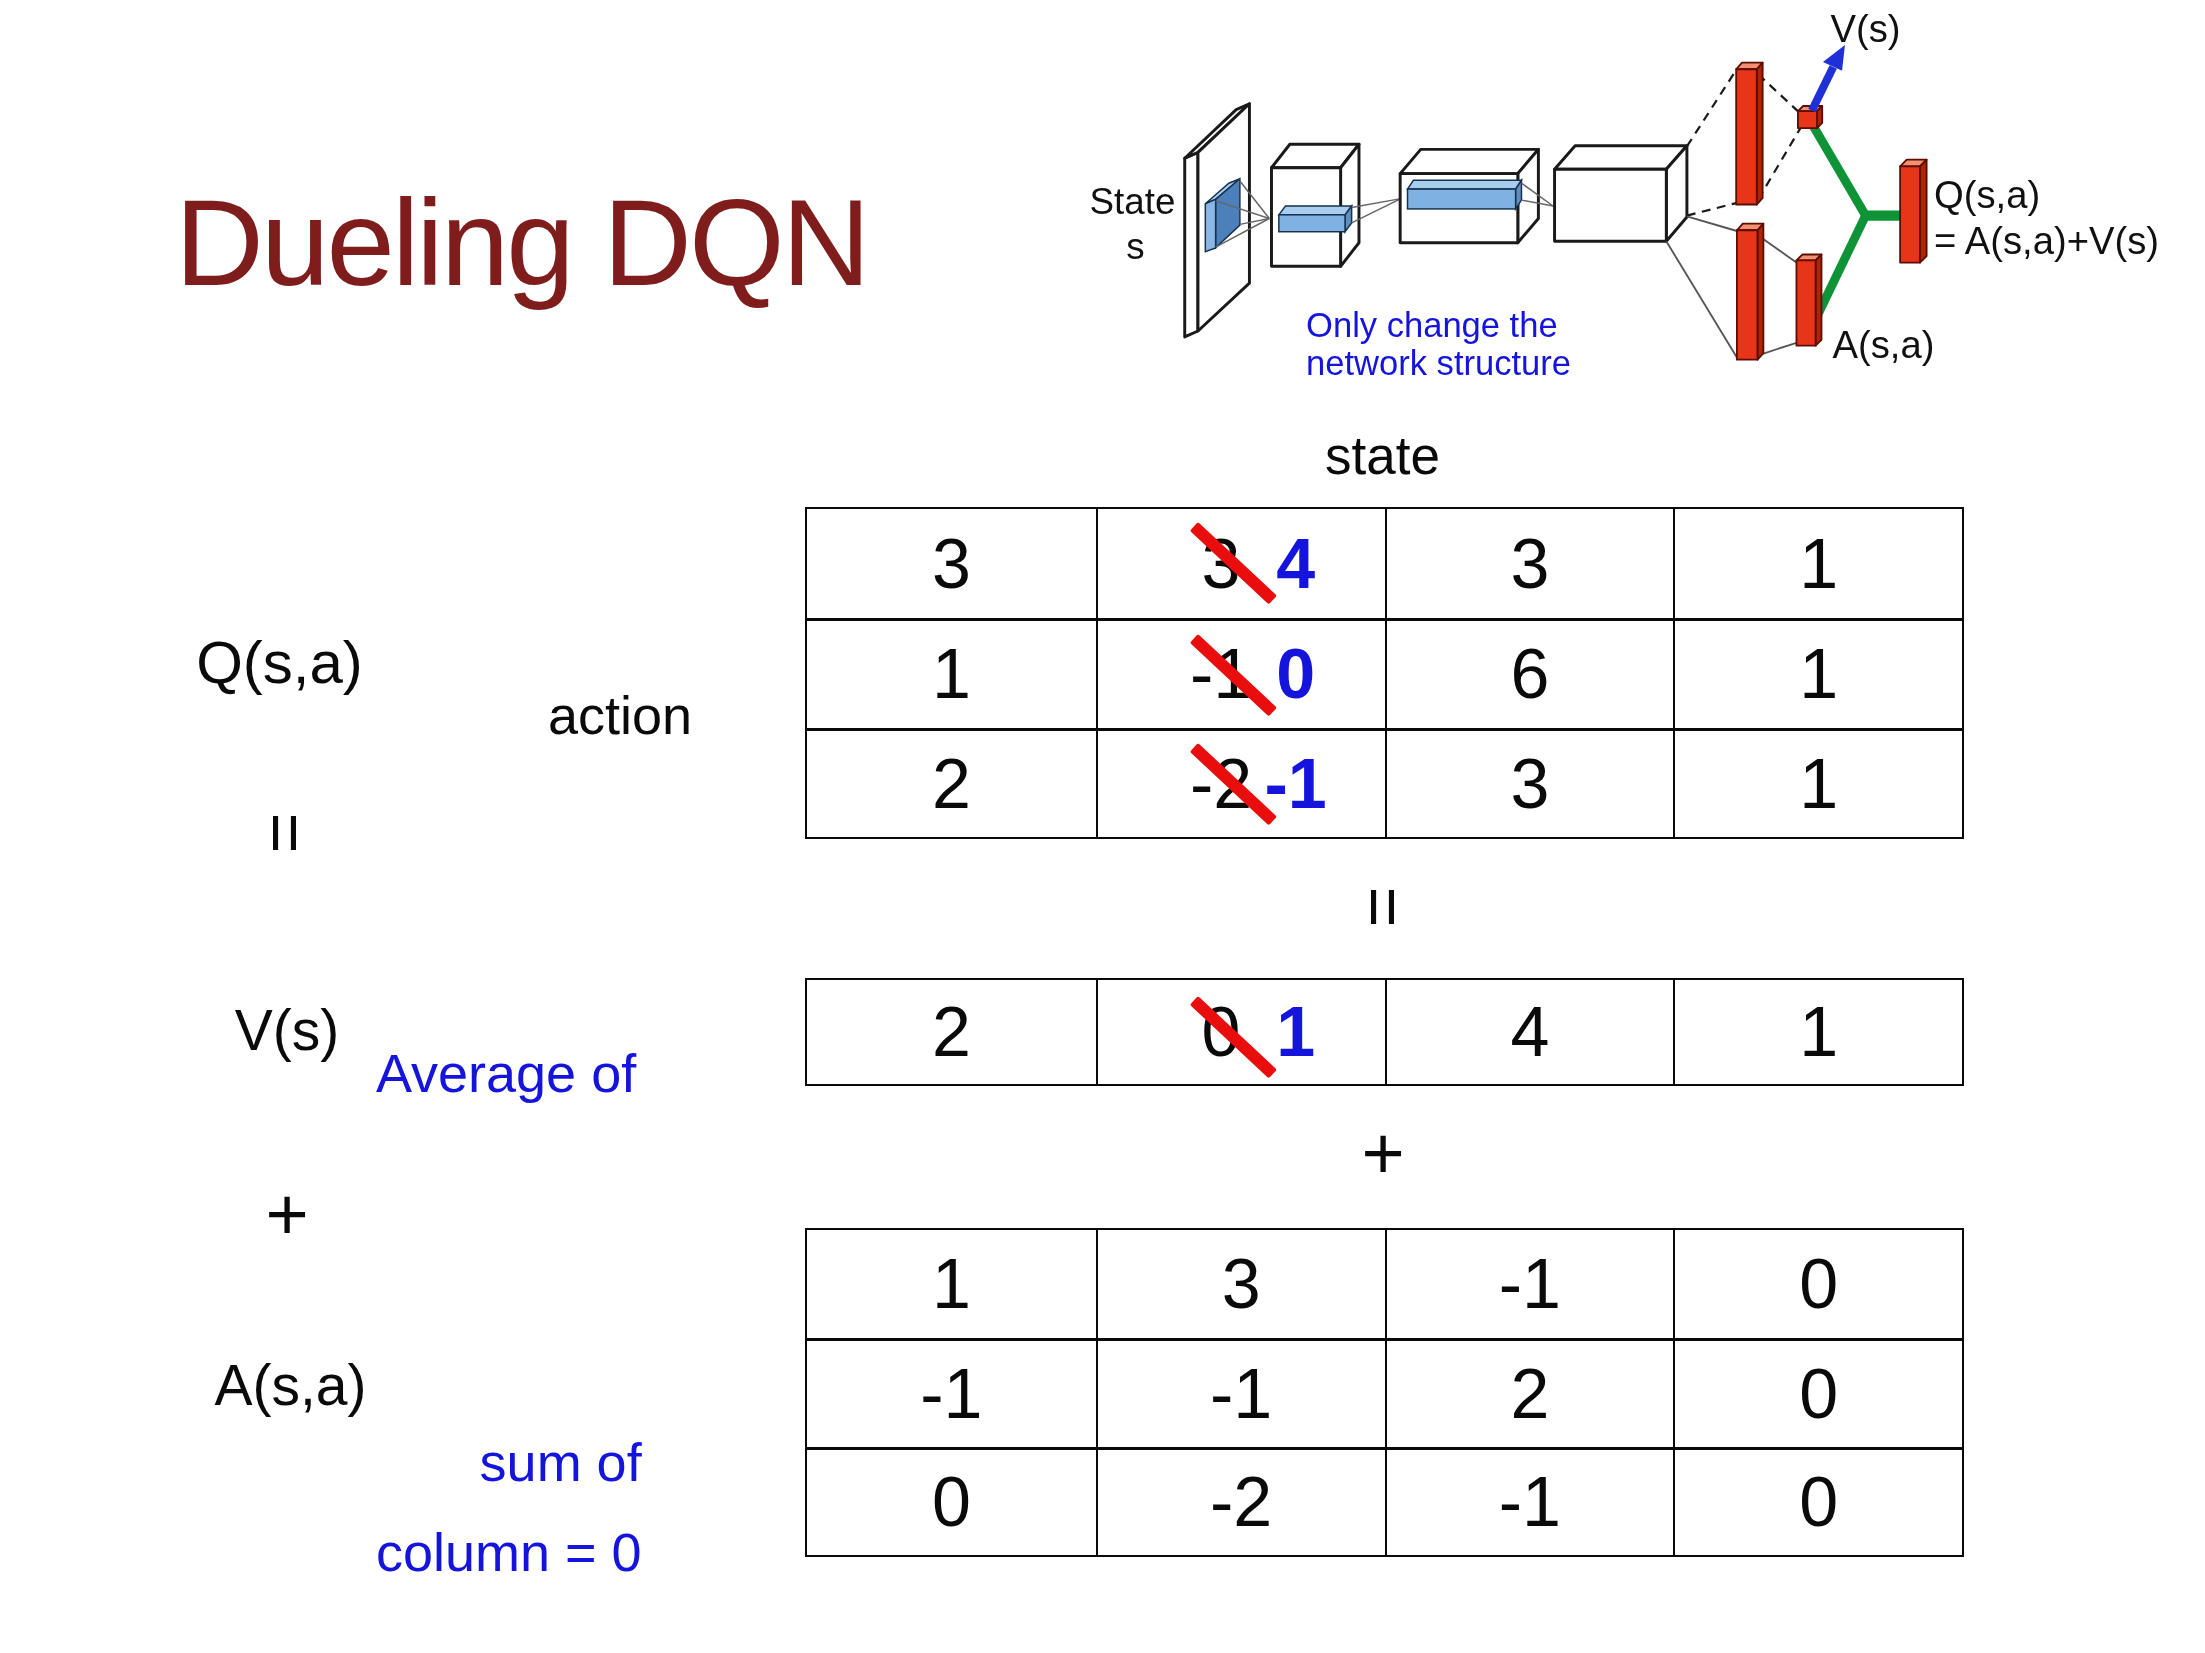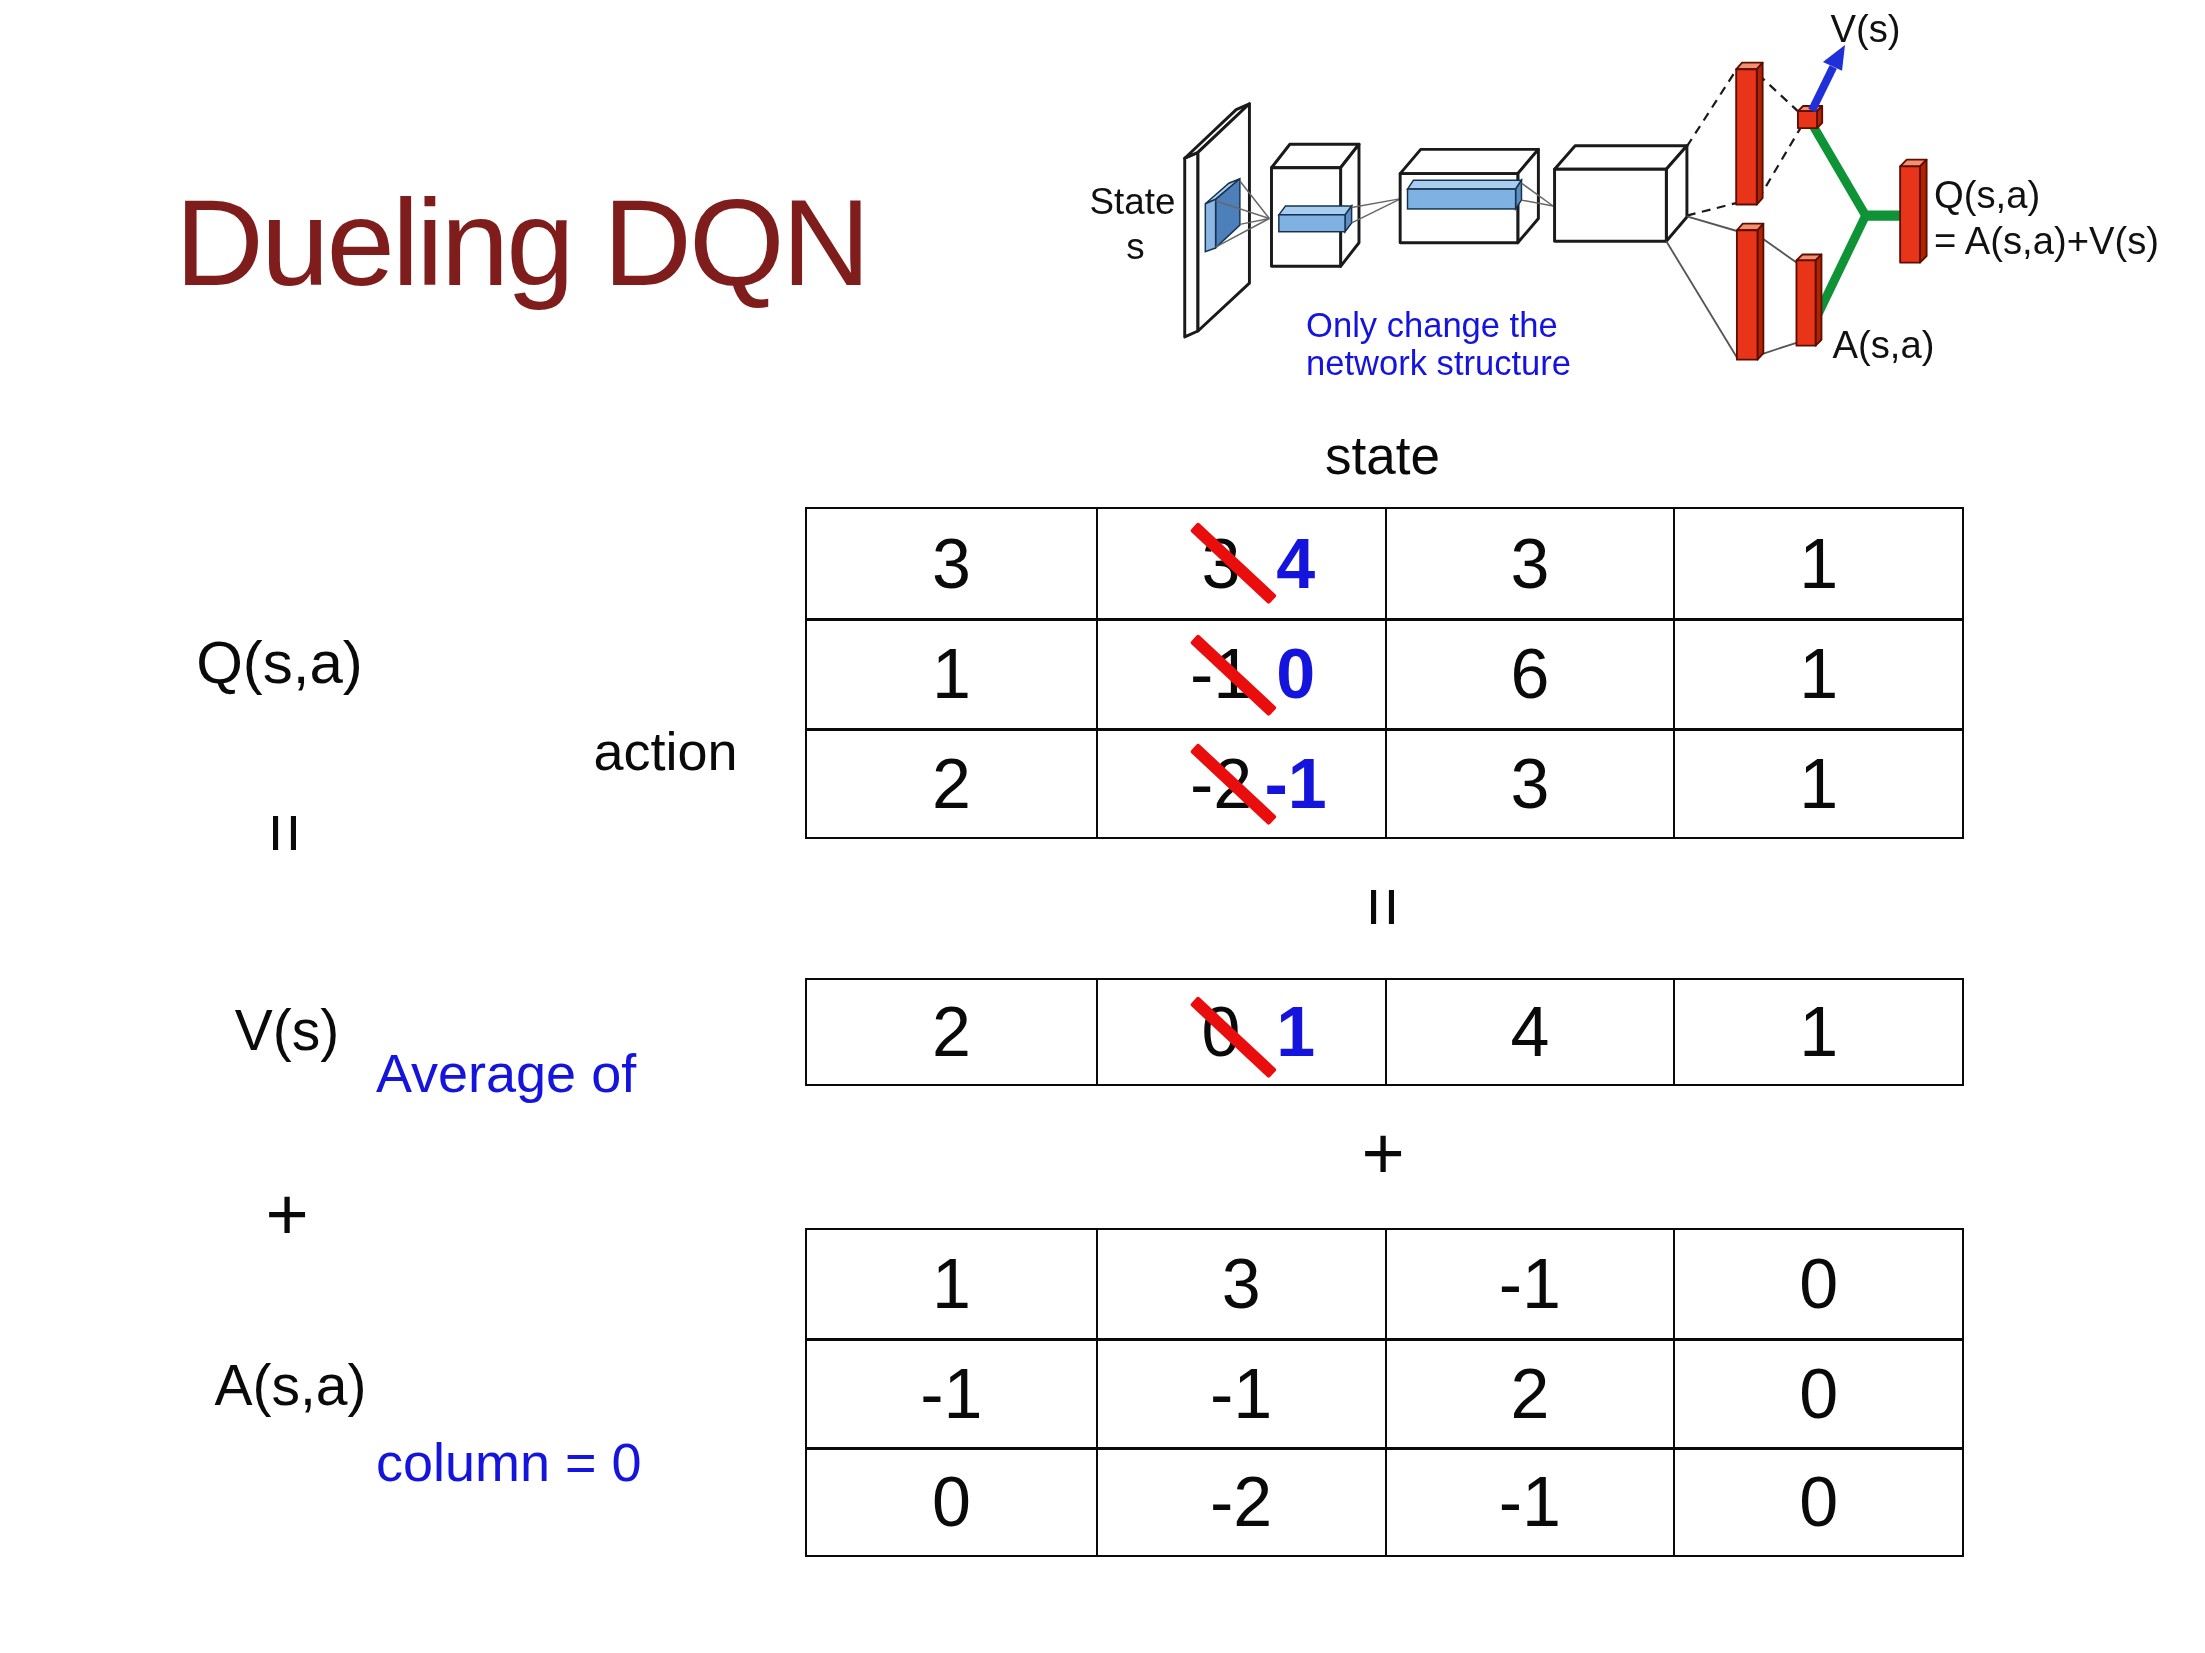--- a/index.html
+++ b/index.html
@@ -15,21 +15,21 @@
   .rot-eq span{display:inline-block;transform:rotate(90deg);}
   .eq-left{left:245px;top:792px;}
   .eq-mid{left:1343px;top:866px;}
   .plus{font-size:74px;text-align:center;}
   .plus-left{left:243px;top:1172px;width:88px;}
   .plus-mid{left:1339px;top:1111px;width:88px;}
   .blue-note{color:#1414dd;font-size:54px;line-height:84px;white-space:nowrap;text-align:right;}
   .note-avg{left:376px;top:1031px;}
   .note-sum{left:376px;top:1417px;line-height:90px;}
   .state-header{left:1250px;top:425px;width:265px;text-align:center;font-size:53px;}
-  .action-label{left:548px;top:720px;width:235px;text-align:center;font-size:54px;}
+  .action-label{left:548px;top:684px;width:235px;text-align:left;font-size:54px;}
   .ptable{border:2.9px solid #0a0a0a;display:grid;box-sizing:border-box;background:#fff;}
   .tbl-q{left:805px;top:507px;width:1159px;height:332px;grid-template-rows:repeat(3,1fr);}
   .tbl-v{left:805px;top:978px;width:1159px;height:108px;grid-template-rows:1fr;}
   .tbl-a{left:805px;top:1228px;width:1159px;height:329px;grid-template-rows:repeat(3,1fr);}
   .trow{display:grid;grid-template-columns:repeat(4,1fr);box-sizing:border-box;}
   .trow + .trow{border-top:3.7px solid #0a0a0a;}
   .cell{display:flex;align-items:center;justify-content:center;font-size:70px;box-sizing:border-box;position:relative;}
   .cell + .cell{border-left:2.2px solid #0a0a0a;}
   .crossed .old{position:absolute;left:18%;width:50%;text-align:center;}
   .crossed .new{position:absolute;left:53%;width:32%;text-align:center;color:#1414dd;font-weight:bold;}
@@ -166,20 +166,21 @@
     <span>=</span>
   </div>
 <div class="abs side-label lbl-v">V(s)</div>
 <div class="abs plus plus-left">+</div>
 <div class="abs side-label lbl-a">A(s,a)</div>
 
 <div class="abs blue-note note-avg">
   <div>Average of</div>
 </div>
 <div class="abs blue-note note-sum">
+  <div>sum of</div>
   <div>column = 0</div>
 </div>
 
 <div class="abs state-header">state</div>
 <div class="abs action-label">action</div>
 
 <div class="abs ptable tbl-q">
   <div class="trow">
     <div class="cell">3</div>
     <div class="cell crossed">

